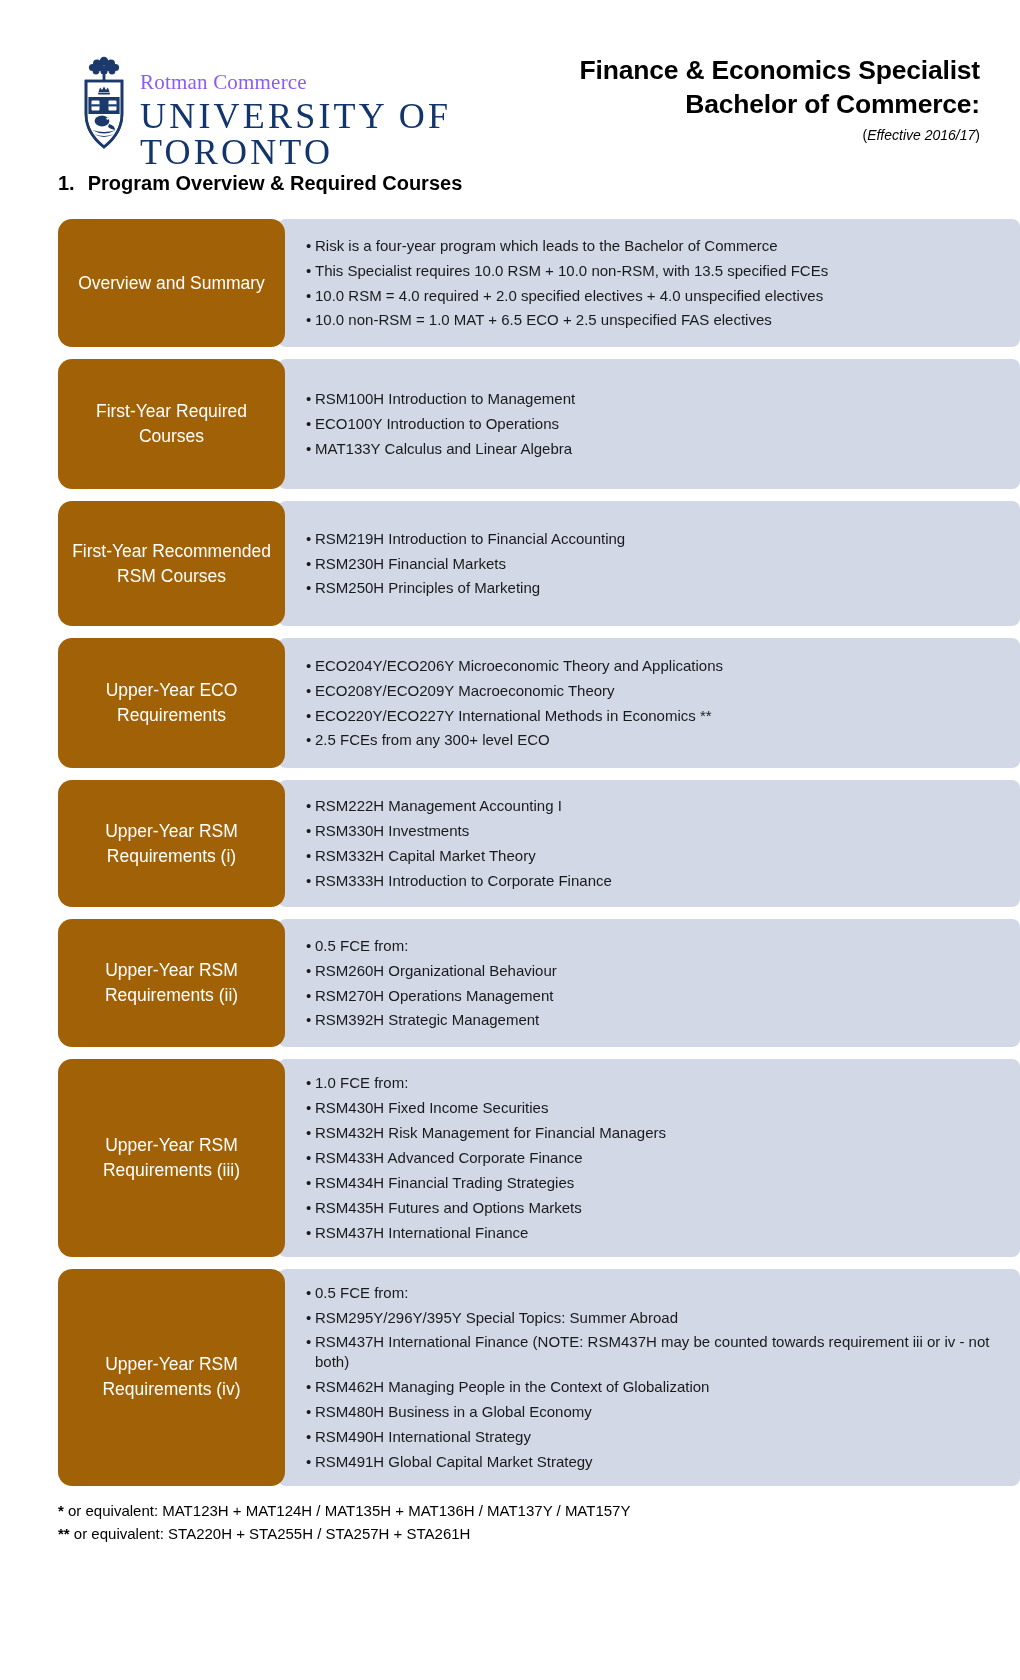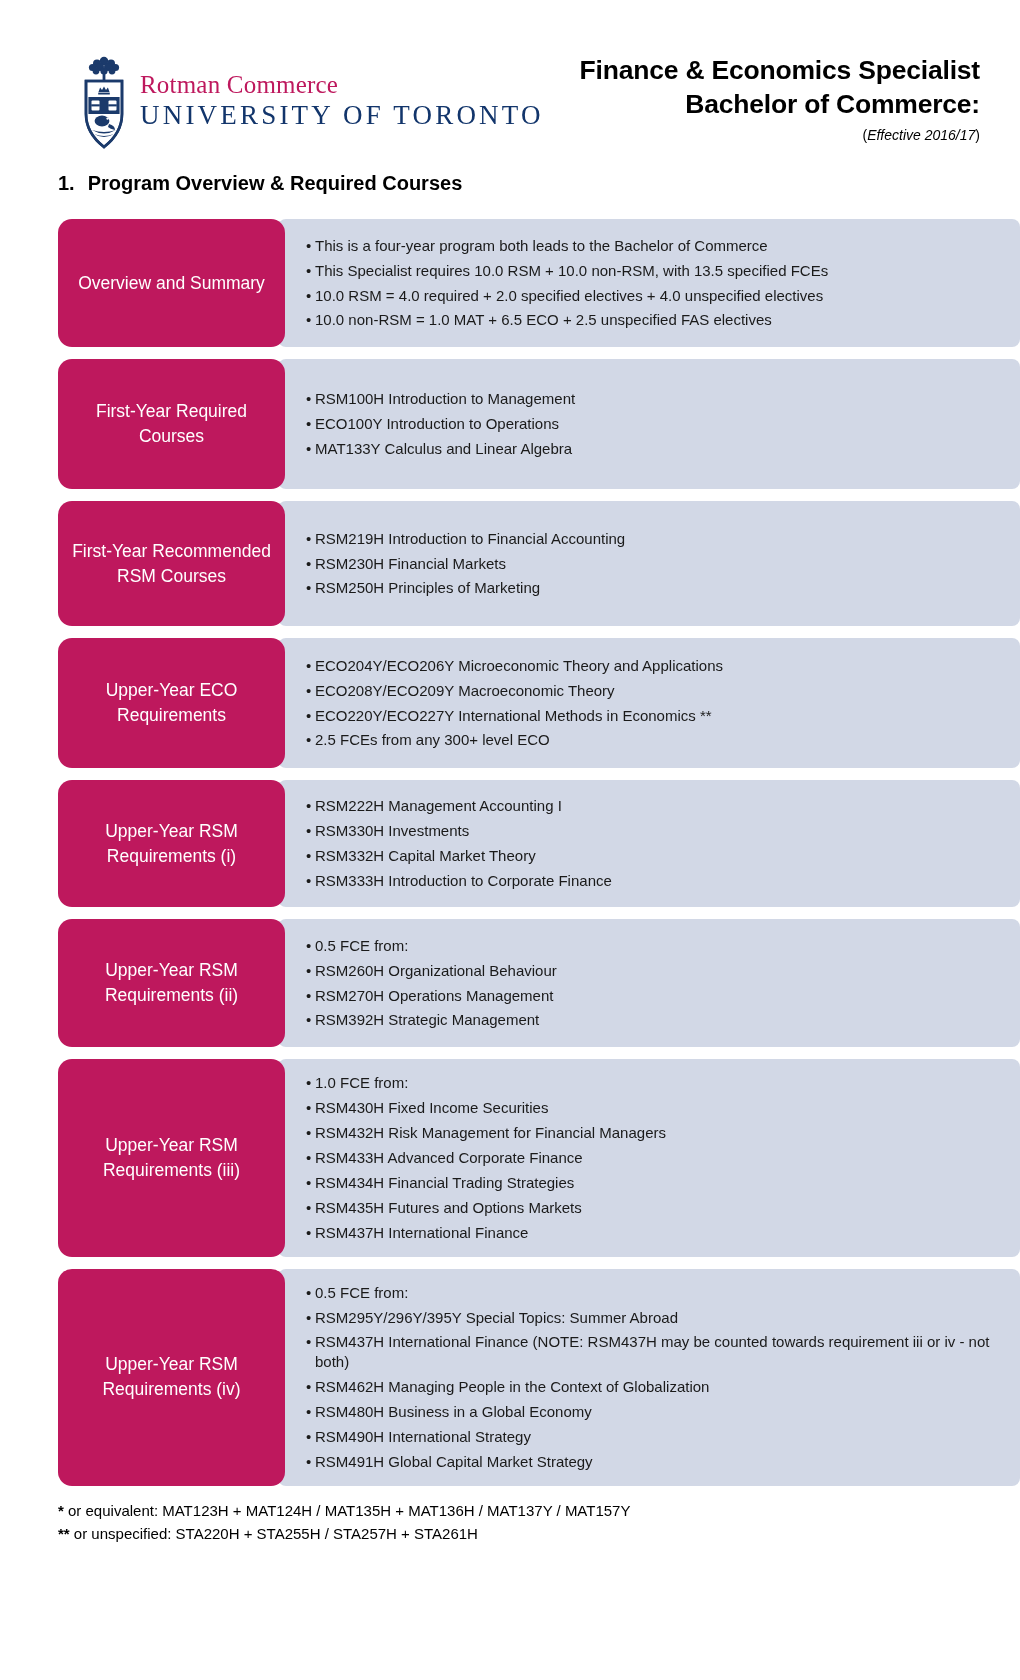--- a/index.html
+++ b/index.html
@@ -37,28 +37,28 @@
     height: 100px;
     position: relative;
     flex: 0 0 auto;
   }
   .logo-text {
     padding-top: 20px;
     line-height: 1;
   }
   .logo-rotman {
     font-family: "Liberation Serif", serif;
-    font-size: 25px;
-    color: #be185d;
+    font-size: 21px;
+    color: #8b5cf6;
     letter-spacing: 0.2px;
     display: block;
   }
   .logo-uoft {
     font-family: "Liberation Serif", serif;
-    font-size: 27px;
+    font-size: 36px;
     color: #12356b;
     letter-spacing: 3.2px;
     display: block;
     margin-top: 5px;
     font-weight: normal;
   }
 
   .title-block {
     text-align: right;
     padding-top: 16px;
@@ -96,21 +96,21 @@
     position: relative;
     margin-bottom: 12px;
   }
   .row-inner {
     display: flex;
     align-items: stretch;
   }
   .label-box {
     width: 227px;
     flex: 0 0 227px;
-    background: #be185d;
+    background: #a16207;
     border-radius: 14px;
     color: #ffffff;
     display: flex;
     align-items: center;
     justify-content: center;
     text-align: center;
     font-size: 17.5px;
     line-height: 1.42;
     padding: 6px 14px;
     position: relative;
@@ -238,21 +238,21 @@
   <span>Program Overview &amp; Required Courses</span>
 </div>
 
 <div class="rows">
 
   <div class="row h1">
     <div class="row-inner">
       <div class="label-box">Overview and Summary</div>
       <div class="content-box">
         <ul class="bullets">
-          <li>This is a four-year program both leads to the Bachelor of Commerce</li>
+          <li>Risk is a four-year program which leads to the Bachelor of Commerce</li>
           <li>This Specialist requires 10.0 RSM + 10.0 non-RSM, with 13.5 specified FCEs</li>
           <li>10.0 RSM = 4.0 required + 2.0 specified electives + 4.0 unspecified electives</li>
           <li>10.0 non-RSM = 1.0 MAT + 6.5 ECO + 2.5 unspecified FAS electives</li>
         </ul>
       </div>
     </div>
   </div>
 
   <div class="row h2">
     <div class="row-inner">
@@ -353,14 +353,14 @@
           <li>RSM491H Global Capital Market Strategy</li>
         </ul>
       </div>
     </div>
   </div>
 
 </div>
 
 <div class="footnotes">
   <div><span class="fn-mark">*</span><span> or equivalent: MAT123H + MAT124H / MAT135H + MAT136H / MAT137Y / MAT157Y</span></div>
-  <div><span class="fn-mark">**</span><span> or unspecified: STA220H + STA255H / STA257H + STA261H</span></div>
+  <div><span class="fn-mark">**</span><span> or equivalent: STA220H + STA255H / STA257H + STA261H</span></div>
 </div>
 
 </body></html>

